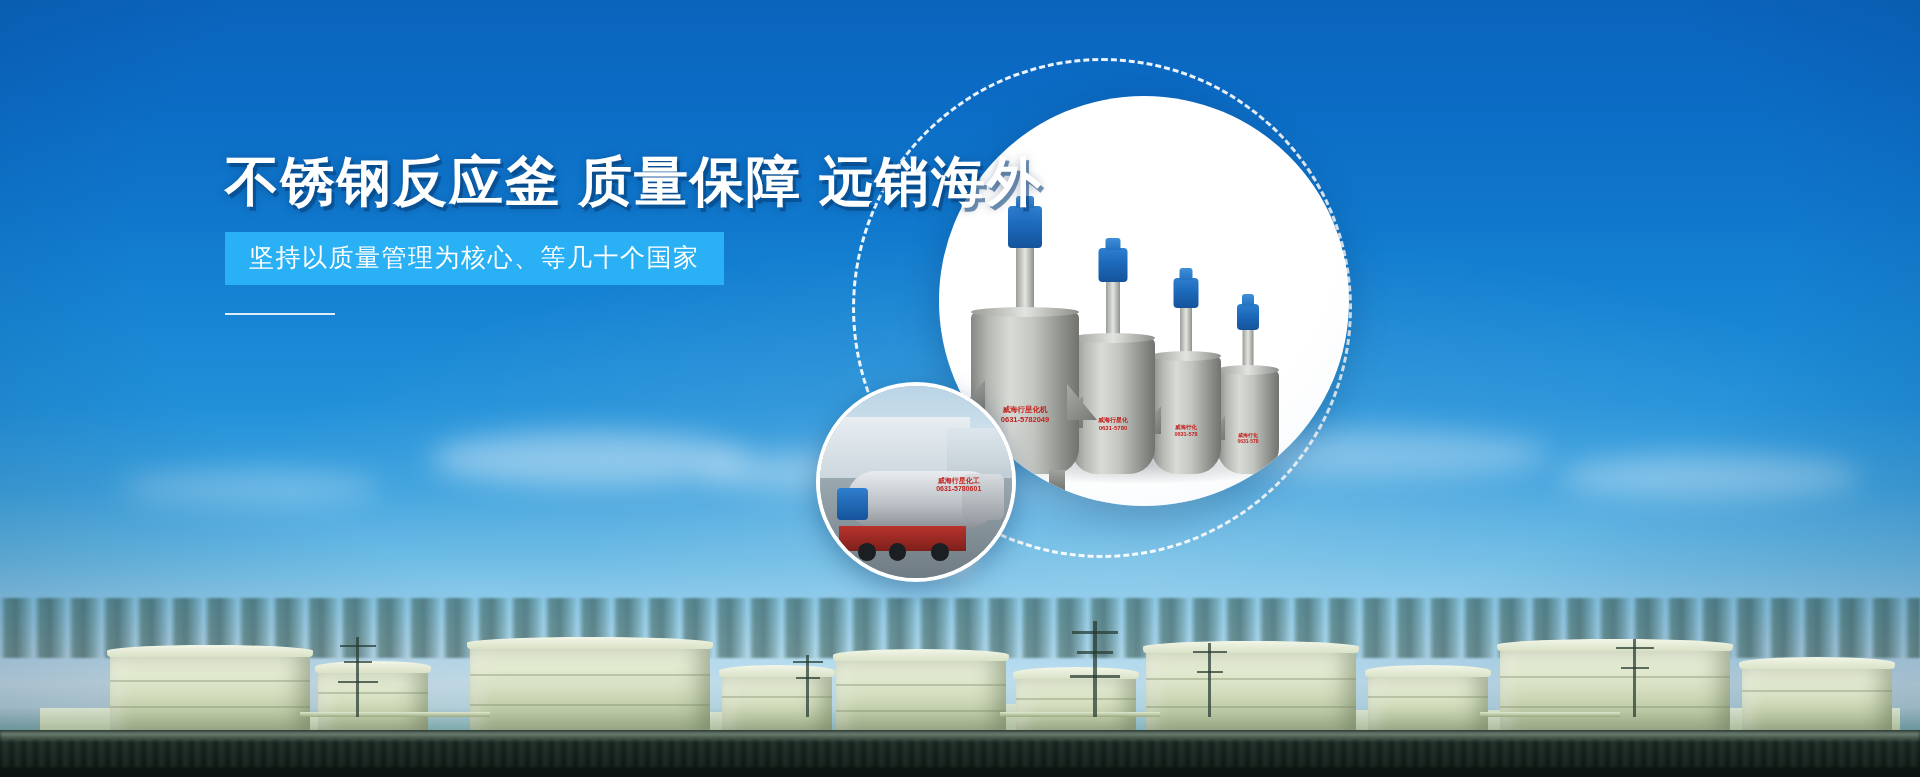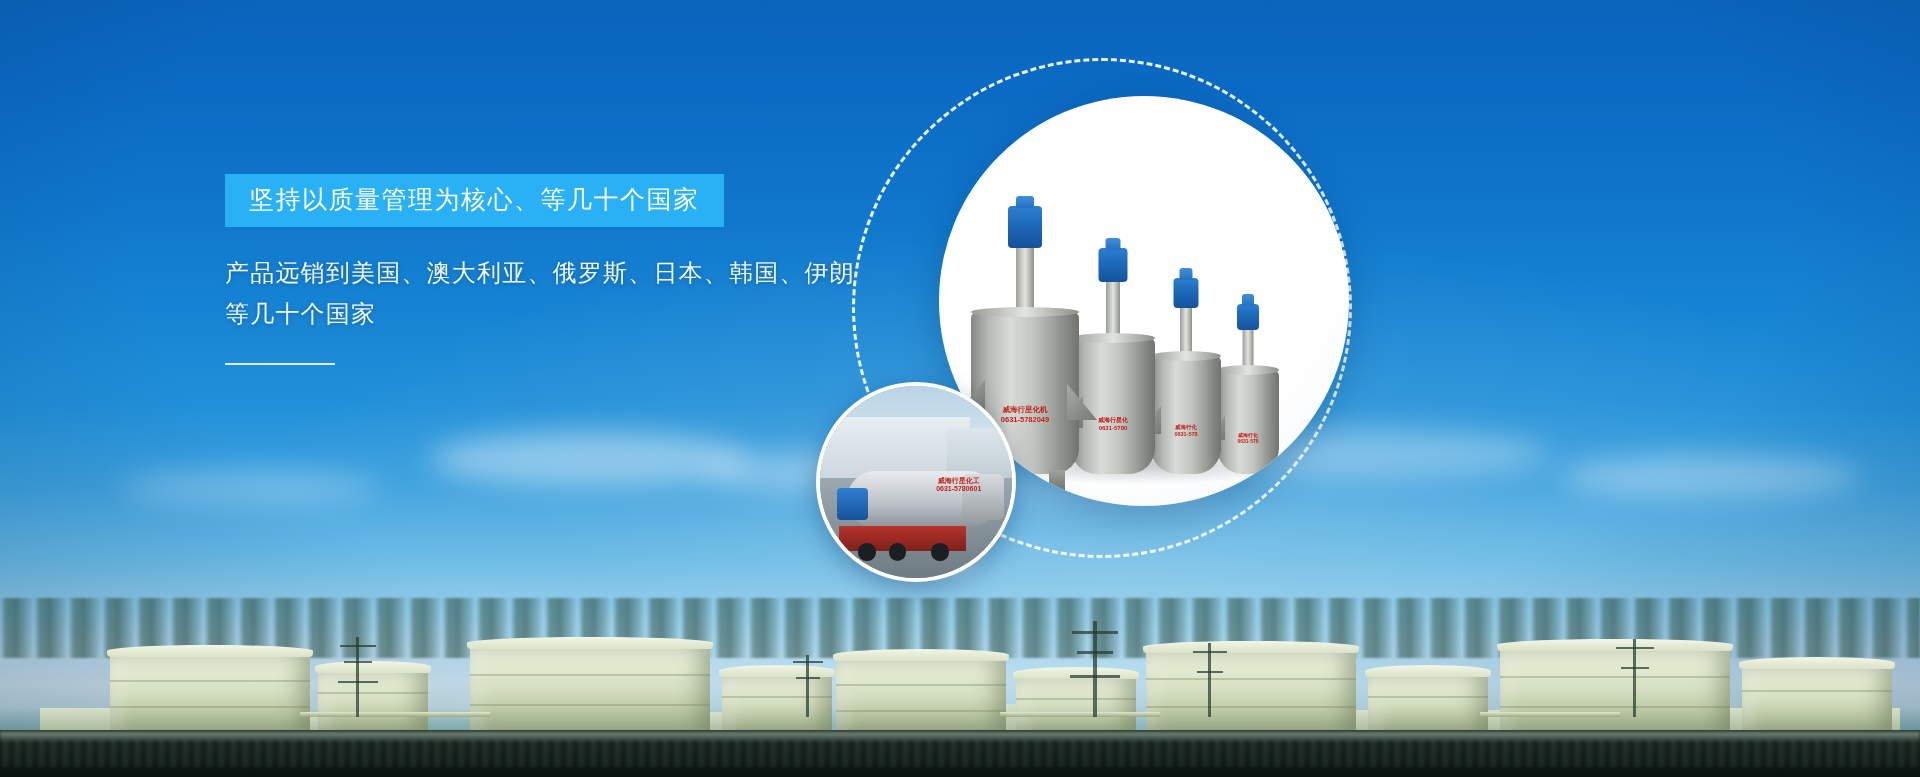--- a/index.html
+++ b/index.html
@@ -399,21 +399,18 @@
       <div class="sc-wheel" style="left:36%;"></div>
       <div class="sc-wheel" style="left:58%;"></div>
       <div class="sc-label">
         <span>威海行星化工</span><br>
         <span>0631-5780601</span>
       </div>
     </div>
   </div>
 
   <div class="copy">
+    <div class="headline">不锈钢反应釜 质量保障 远销海外</div>
     <div class="subbar">坚持以质量管理为核心、等几十个国家</div>
-    <div class="para">
-      <span>产品远销到美国、澳大利亚、俄罗斯、日本、韩国、伊朗</span>
-      <span class="l2">等几十个国家</span>
-    </div>
     <div class="rule"></div>
   </div>
 
 </div>
 
 </body></html>

